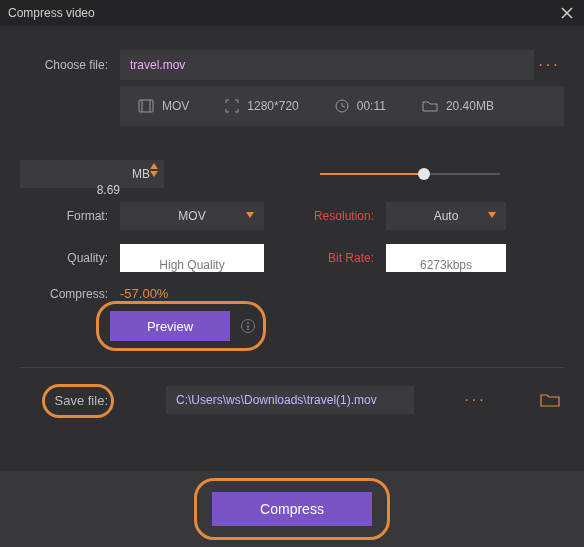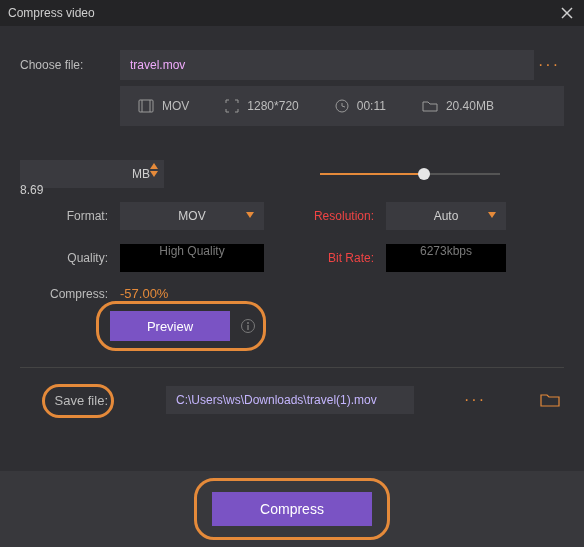--- a/index.html
+++ b/index.html
@@ -13,21 +13,21 @@
   .dialog { width: 100%; height: 100%; position: relative; }
   .titlebar {
     height: 26px; background: #242426;
     display: flex; align-items: center; justify-content: space-between;
     padding: 0 8px; color: #cfcfcf; font-size: 12px;
   }
   .close-btn { width: 18px; height: 18px; display: flex; align-items: center; justify-content: center; cursor: pointer; }
   .close-btn svg { stroke: #cfcfcf; }
   .content { padding: 24px 20px 0 20px; }
   .row { display: flex; align-items: center; margin-bottom: 6px; }
-  .label { width: 100px; text-align: left; padding-right: 12px; color: #bdbdbd; font-size: 12px; }
+  .label { width: 100px; text-align: right; padding-right: 12px; color: #bdbdbd; font-size: 12px; }
   .file-input {
     flex: 1; height: 30px; background: #3a3a3f;
     display: flex; align-items: center; padding: 0 10px;
     color: #f0abfc; font-size: 12px;
   }
   .more-btn { width: 30px; text-align: center; color: #e58a3a; font-size: 16px; letter-spacing: 2px; cursor: pointer; }
   .info-strip {
     margin-left: 100px; height: 40px; background: #3a3a3f;
     display: flex; align-items: center; padding: 0 18px;
     gap: 36px; margin-bottom: 34px;
@@ -36,34 +36,34 @@
   .info-item svg { stroke: #9a9a9a; fill: none; }
   .two-col { display: flex; align-items: center; margin-bottom: 14px; }
   .colL { display: flex; align-items: center; width: 280px; }
   .colR { display: flex; align-items: center; flex: 1; }
   .lblL { width: 100px; text-align: right; padding-right: 12px; color: #bdbdbd; font-size: 12px; }
   .lblR { width: 86px; text-align: right; padding-right: 12px; color: #ef4444; font-size: 12px; }
   .spinner {
     position: relative; width: 144px; height: 28px; background: #3a3a3f;
     display: flex; align-items: center; color: #cfcfcf; font-size: 12px;
   }
-  .spinner .val { flex: 1; text-align: left; padding-right: 12px; margin-top: 32px; }
+  .spinner .val { flex: 1; text-align: right; padding-right: 12px; margin-top: 32px; }
   .spinner .unit { width: 32px; text-align: left; }
   .spinner .arrows { position: absolute; right: 6px; top: 3px; display: flex; flex-direction: column; gap: 2px; }
   .spinner .arrows svg { display: block; }
   .select {
     position: relative; width: 144px; height: 28px; background: #3a3a3f;
     display: flex; align-items: center; justify-content: center;
     color: #cfcfcf; font-size: 12px;
   }
   .select.small { width: 120px; }
   .select .caret { position: absolute; right: 10px; top: 10px; }
   .readonly {
-    width: 144px; height: 28px; background: #000000;
-    display: flex; align-items: flex-start; justify-content: center;
+    width: 144px; height: 28px; background: #ffffff;
+    display: flex; align-items: flex-end; justify-content: center;
     color: #7a7a7a; font-size: 12px;
   }
   .readonly.small { width: 120px; }
   .slider-wrap { flex: 1; display: flex; align-items: center; padding-left: 20px; padding-right: 10px; }
   .slider { position: relative; width: 180px; height: 12px; }
   .track-bg { position: absolute; top: 5px; left: 0; right: 0; height: 2px; background: #555; }
   .track-fill { position: absolute; top: 5px; left: 0; height: 2px; background: #e58a3a; }
   .thumb { position: absolute; top: 0; width: 12px; height: 12px; border-radius: 50%; background: #e6e6e6; margin-left: -6px; }
   .compress-row { display: flex; align-items: center; margin-top: 6px; }
   .compress-val { color: #e58a3a; font-size: 13px; }

